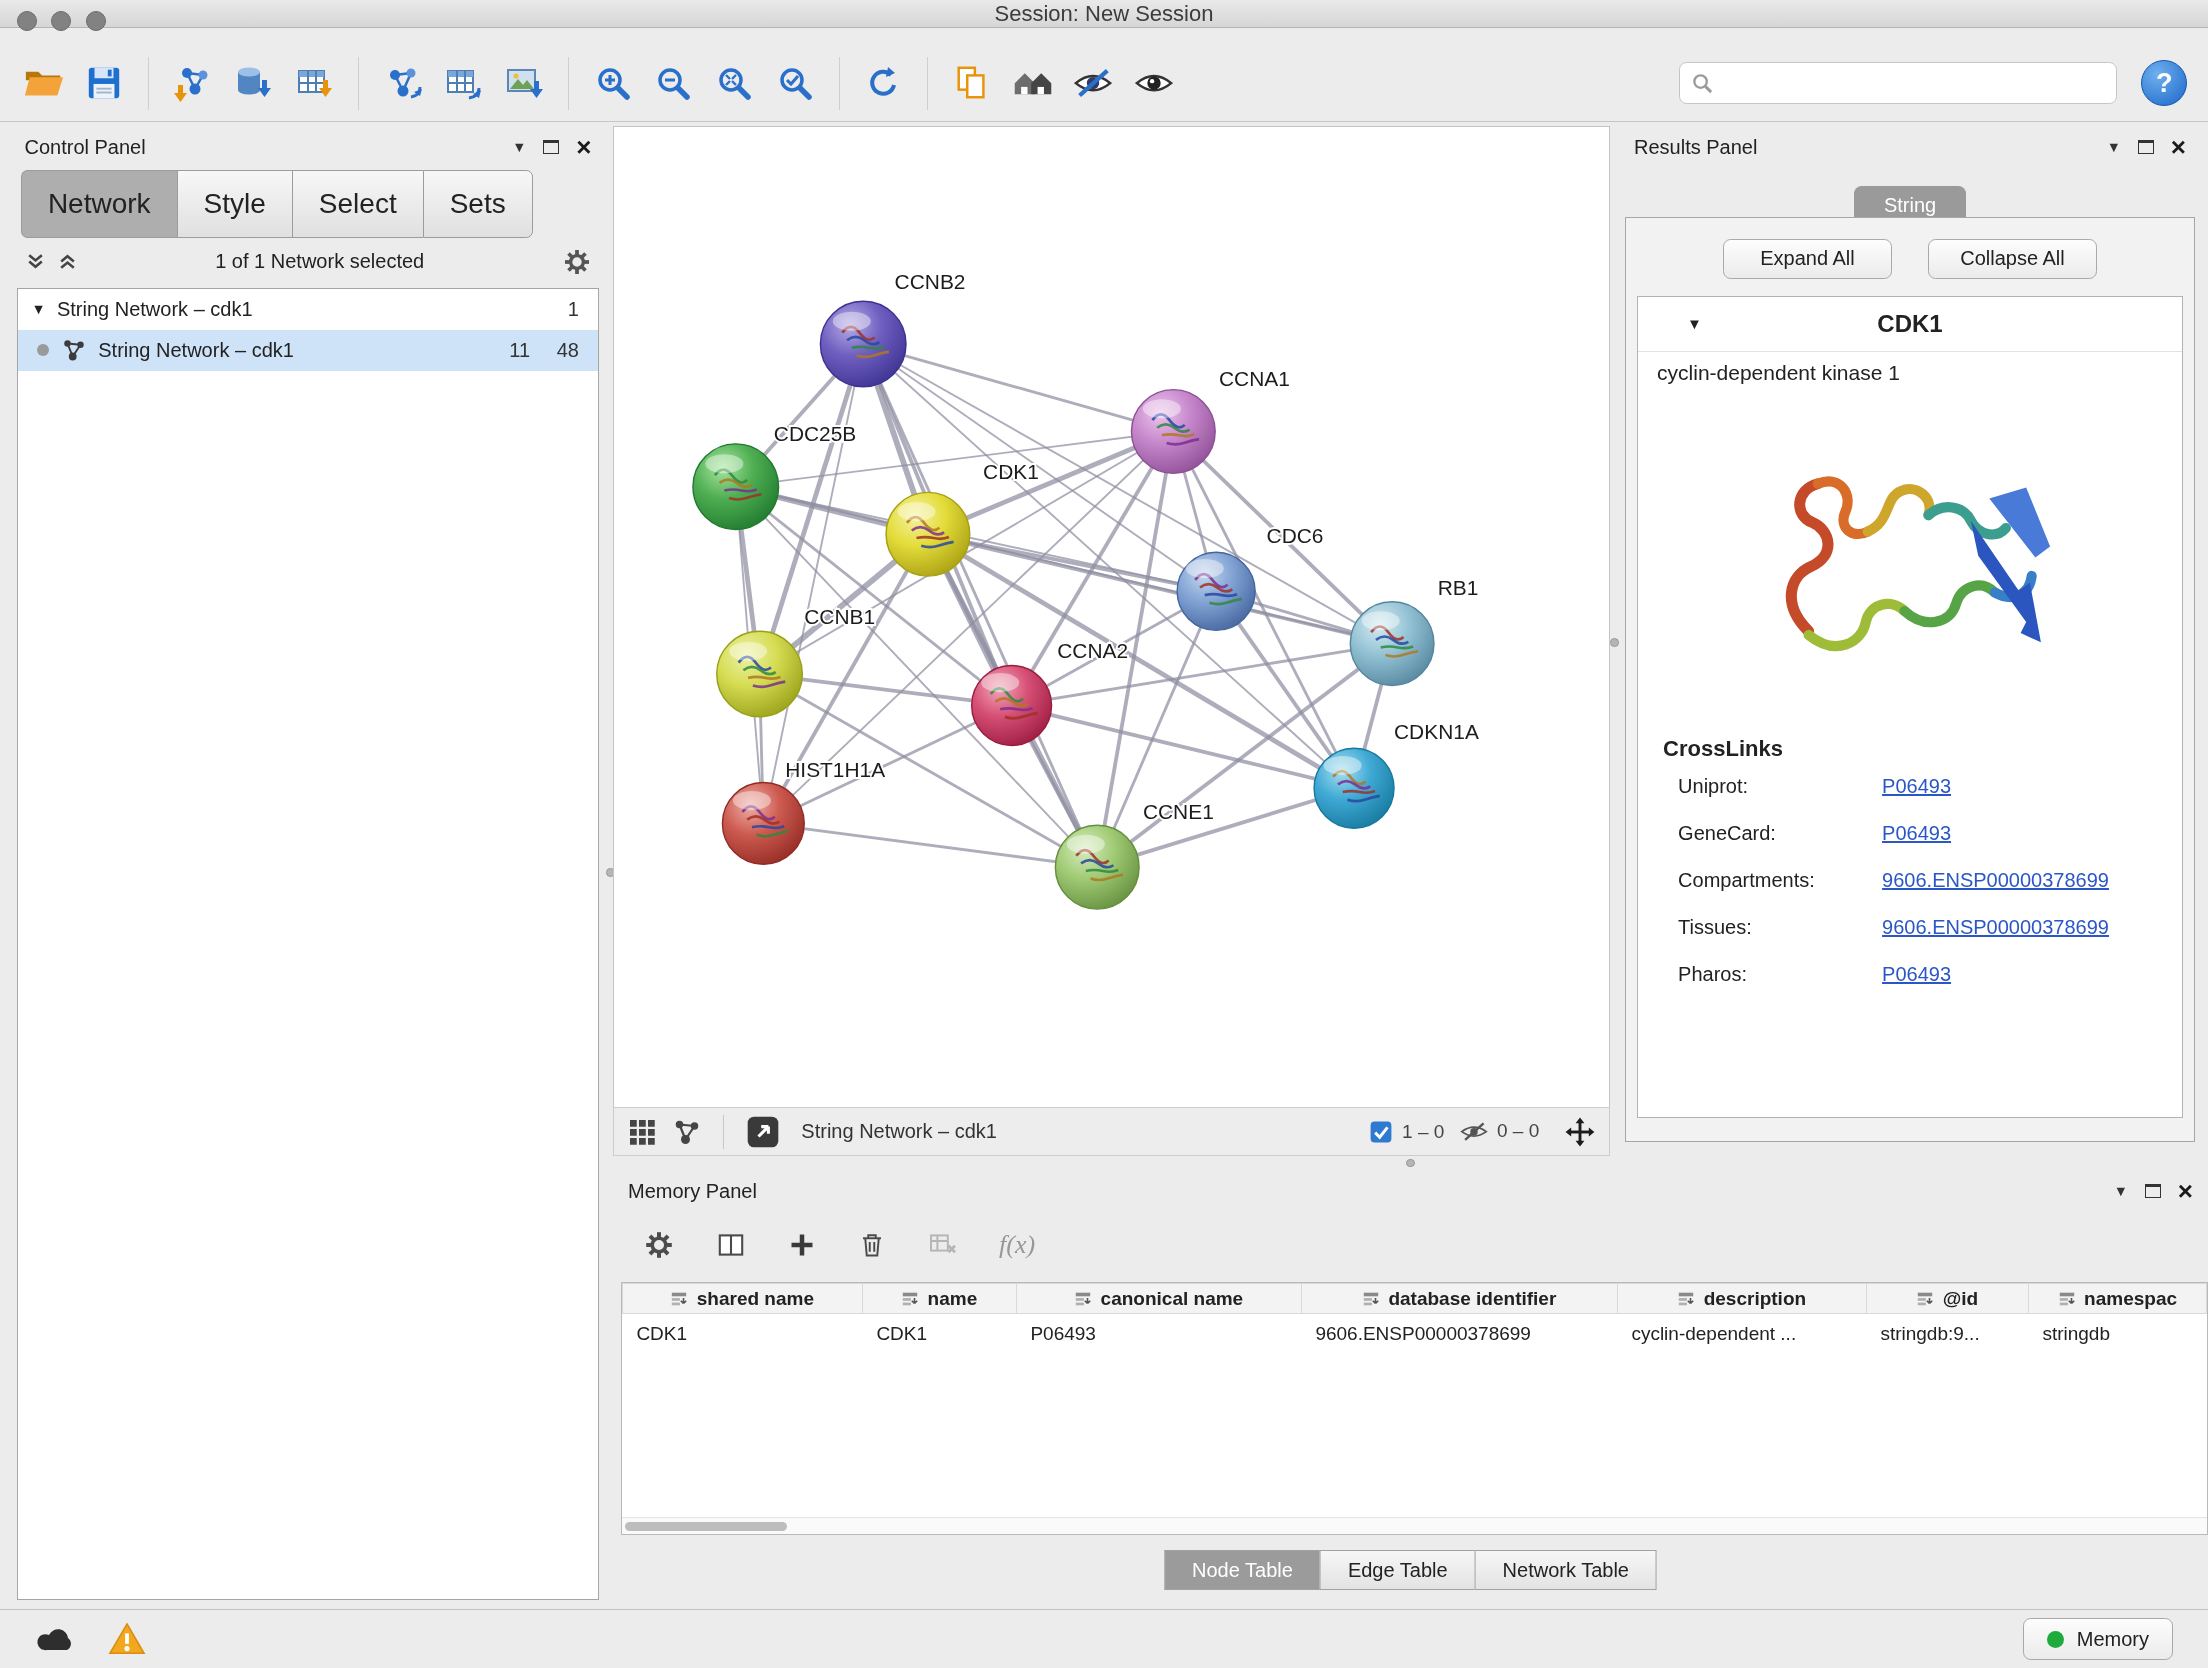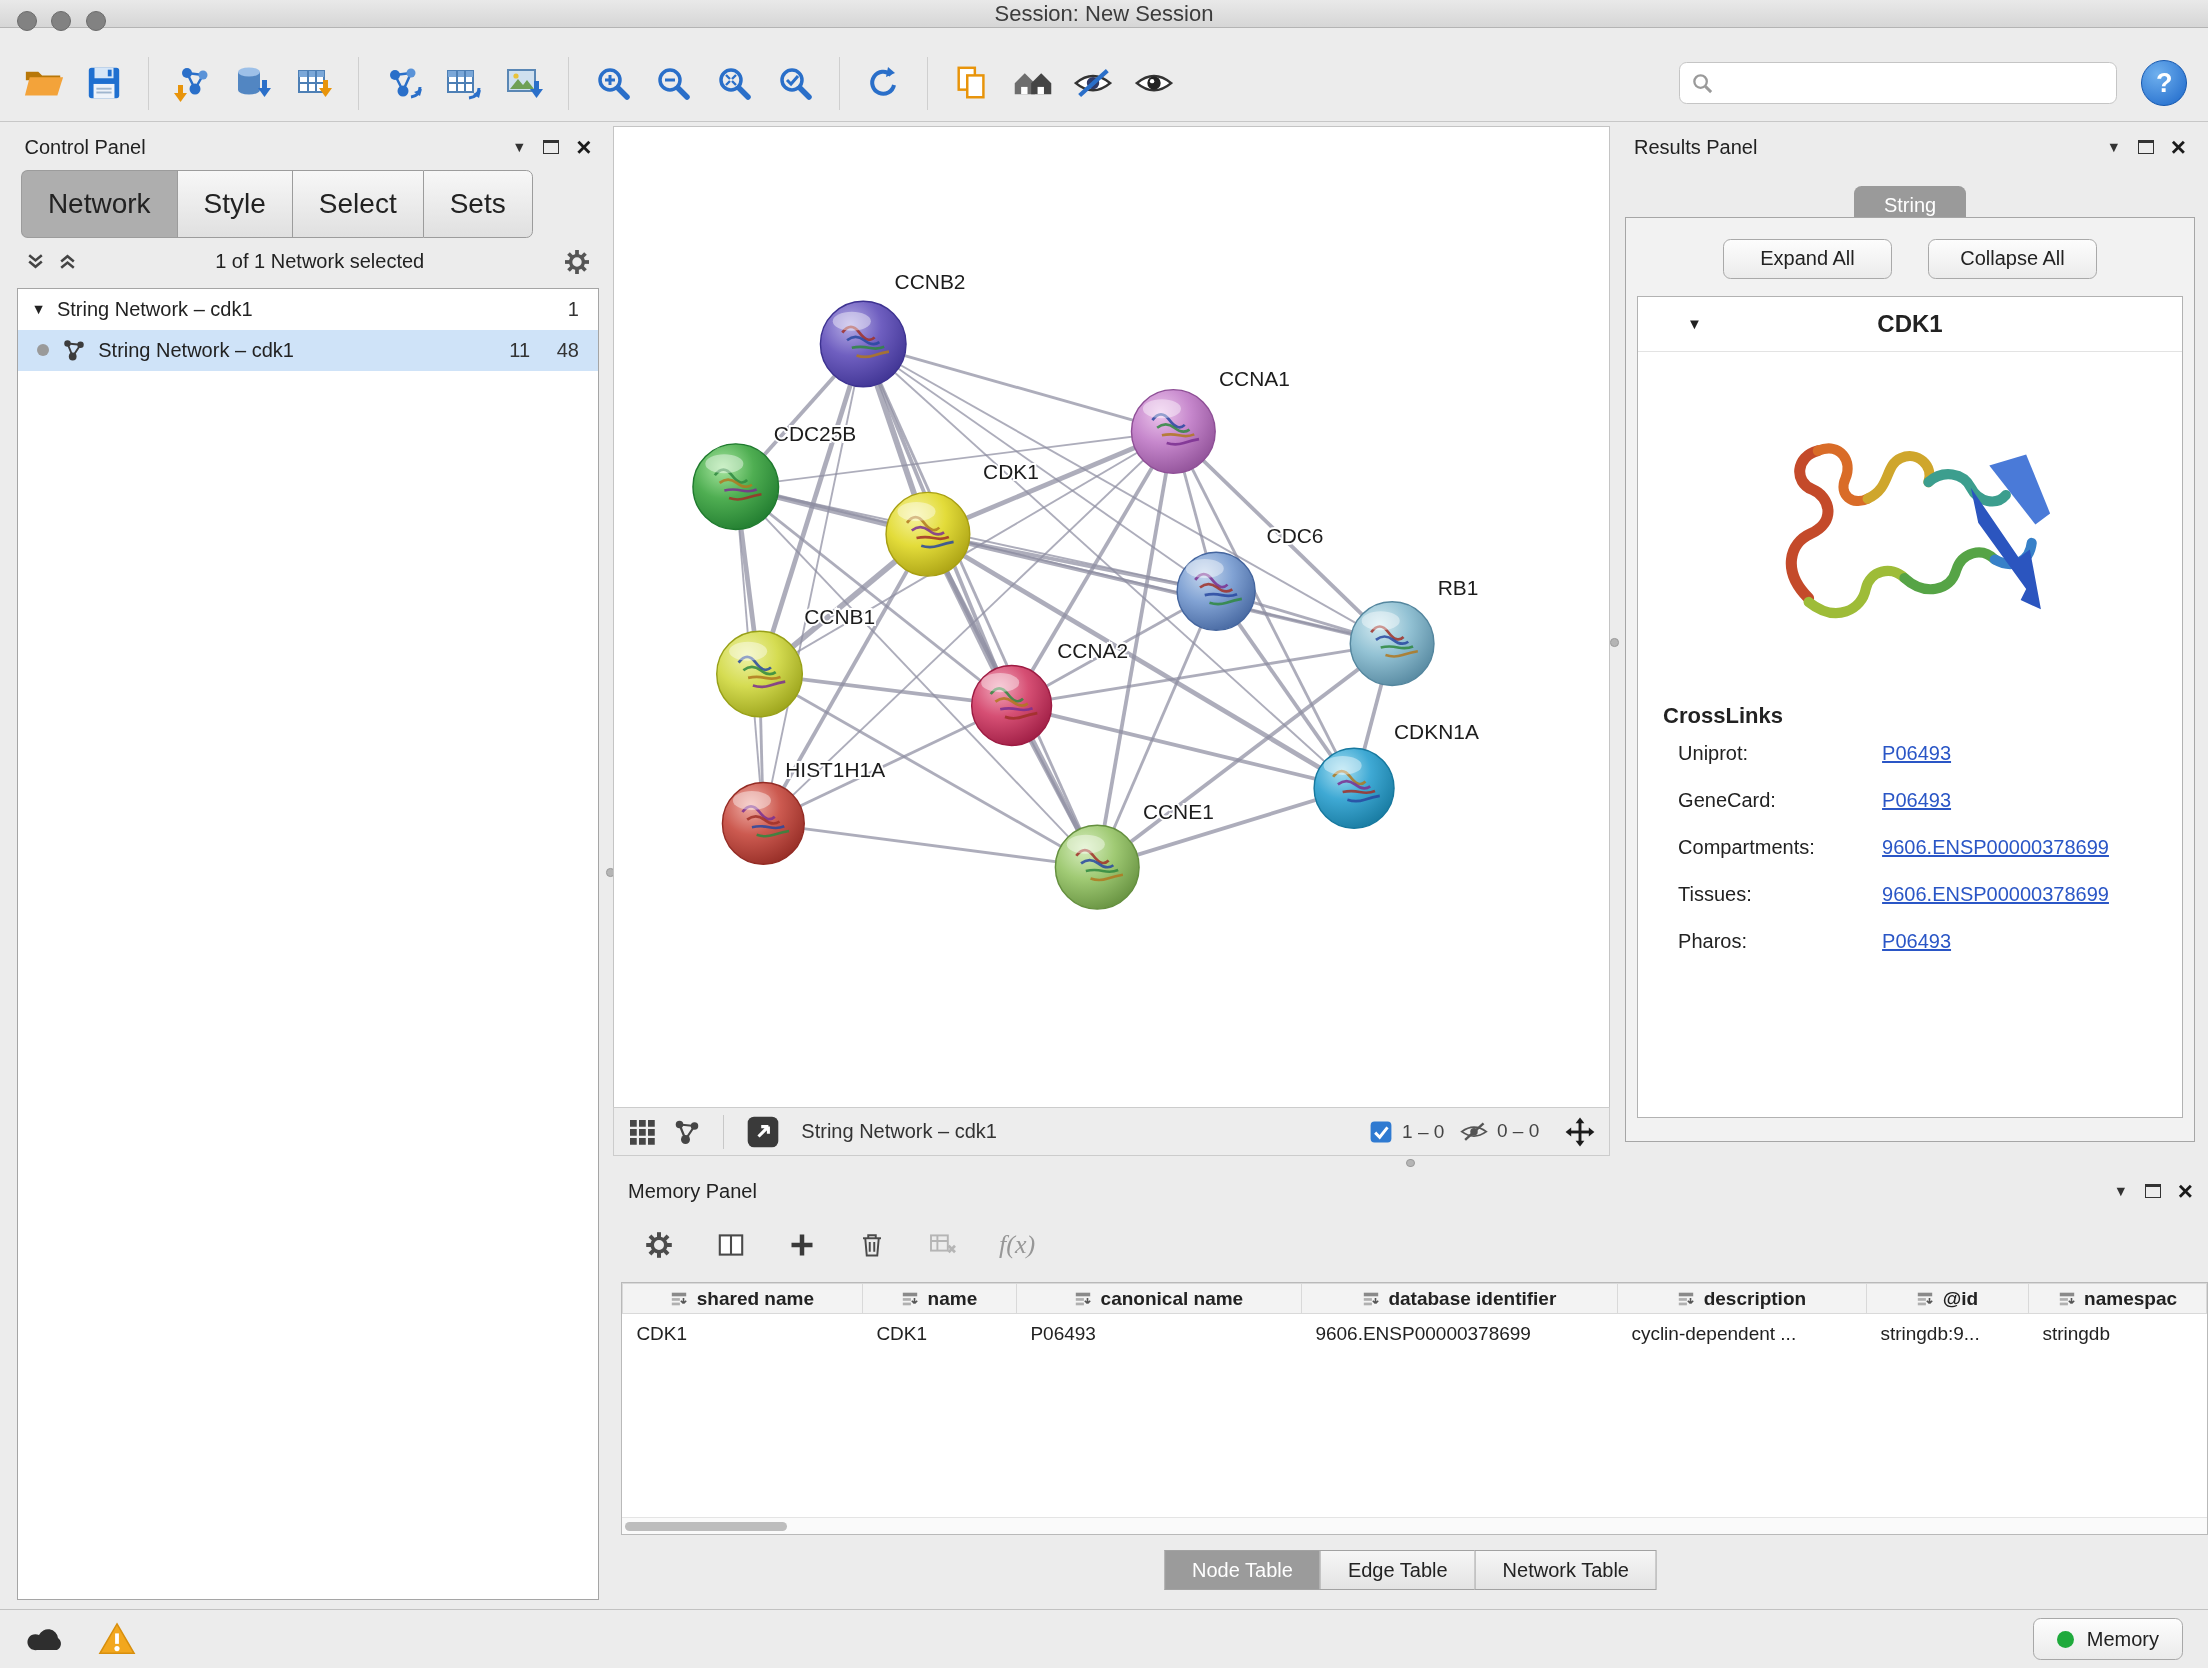--- a/index.html
+++ b/index.html
@@ -102,21 +102,21 @@
   td { height:40px; padding:0 14.3px; white-space:nowrap; overflow:hidden; }
   .tp-scroll { position:absolute; left:0; right:0; bottom:0; height:17px; background:#fafafa; border-top:1px solid #e4e4e4; }
   .tp-thumb { position:absolute; left:3.8px; top:3.8px; width:162px; height:9.5px; border-radius:4.8px; background:#bdbdbd; }
   .tp-tabs { position:absolute; top:380px; left:50%; transform:translateX(-50%); display:flex; }
   .tp-tab { padding:7.6px 27px; font-size:20px; border:1px solid #a2a2a2; border-right:none; background:linear-gradient(#f6f6f6,#e3e3e3); }
   .tp-tab:last-child { border-right:1px solid #a2a2a2; }
   .tp-tab.selected { background:#9b9b9b; color:#fff; }
 
   
   .status-bar { position:absolute; left:0; top:1609px; width:100%; height:59px; background:#ececec;
-    border-top:1px solid #c2c2c2; display:flex; align-items:center; padding:0 25px; gap:28.5px; }
+    border-top:1px solid #c2c2c2; display:flex; align-items:center; padding:0 35px; gap:28.5px; }
   .memory-btn { margin-left:auto; display:flex; align-items:center; gap:12.4px; height:42px; padding:0 23px;
     border:1px solid #a8a8a8; border-radius:7.6px; background:linear-gradient(#fdfdfd,#ebebeb); font-size:20px; }
   .memdot { width:17px; height:17px; border-radius:50%; background:#1faa3c; }
 </style>
 </head>
 <body>
 
 <div class="window">
 
   <div class="titlebar">
@@ -641,20 +641,21 @@
     <div class="rp-body">
       <div class="rp-buttons">
         <span class="rp-btn">Expand All</span>
         <span class="rp-btn">Collapse All</span>
       </div>
       <div class="rp-card">
         <div class="rp-card-header">
           <span class="rp-caret">▼</span>
           <span class="rp-protein-name">CDK1</span>
         </div>
+        <div class="rp-desc">cyclin-dependent kinase 1</div>
         <div class="protein-figure">
           <svg viewBox="0 0 340 320" width="314" height="295">
             <g fill="none" stroke-linecap="round" stroke-linejoin="round">
               <path d="M60 240C30 210 40 180 62 170 90 158 84 130 64 122 44 114 46 86 70 80" stroke="#c44a2a" stroke-width="12"></path>
               <path d="M70 80C95 70 108 92 100 110 92 128 108 140 124 132" stroke="#d96c28" stroke-width="11"></path>
               <path d="M124 132C150 120 142 96 160 88 178 80 196 96 190 114" stroke="#cfa62c" stroke-width="11"></path>
               <path d="M60 244C90 268 118 252 122 230 126 210 150 204 164 218" stroke="#9ebc38" stroke-width="11"></path>
               <path d="M164 218C186 238 214 232 220 210 226 190 248 184 262 198" stroke="#56a446" stroke-width="11"></path>
               <path d="M190 114C206 100 228 104 236 120 244 136 264 140 274 128" stroke="#3c9e8e" stroke-width="11"></path>
               <path d="M262 198C284 210 300 198 302 180" stroke="#3780c8" stroke-width="11"></path>

